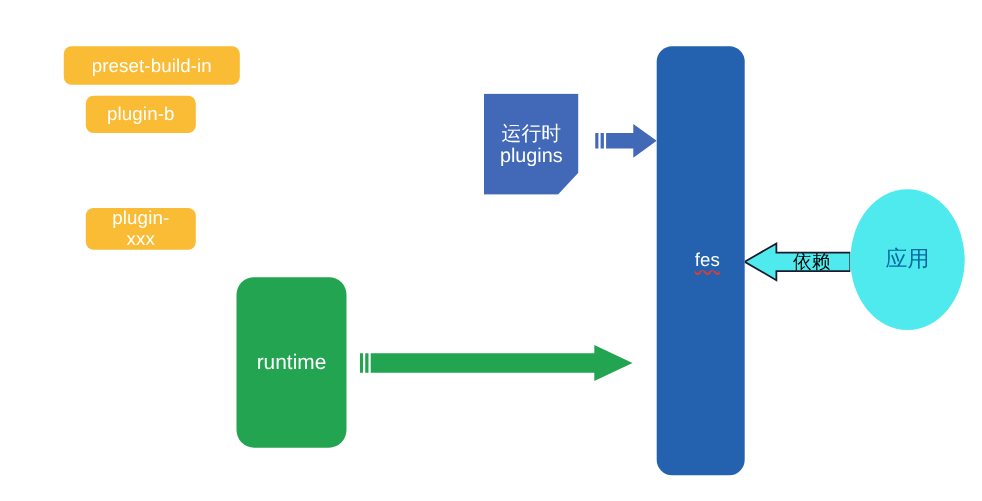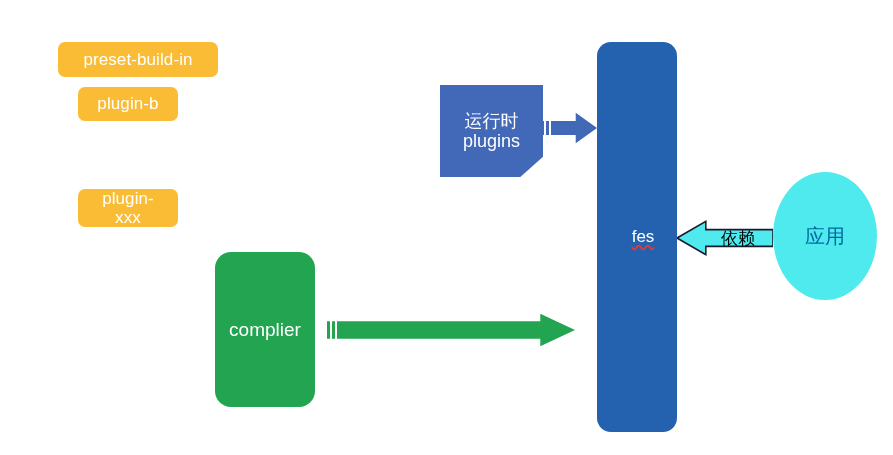--- a/index.html
+++ b/index.html
@@ -68,21 +68,21 @@
     padding-left: 12px;
   }
   .spell {
     text-decoration: underline wavy #e8392d;
     text-decoration-skip-ink: none;
     text-underline-offset: 2px;
   }
 
   
   #node-plugins {
-    left: 440px; top: 85px; width: 103px; height: 92px;
+    left: 440px; top: 85px; width: 86px; height: 92px;
     background: #4268B8;
     font-size: 18px;
     clip-path: polygon(0 0, 100% 0, 100% 78%, 78% 100%, 0 100%);
     align-items: center;
   }
 
   
   #node-app {
     left: 773px; top: 172px; width: 104px; height: 128px;
     background: #4FEAEE;
@@ -179,21 +179,21 @@
   </div>
 
 
   <div class="node pill" id="node-plugin-x">
     <span class="lbl">plugin-
 xxx</span>
   </div>
 
 
   <div class="node bigbox" id="node-runtime">
-    <span class="lbl">complier</span>
+    <span class="lbl">runtime</span>
   </div>
 
 
   <div class="node" id="node-plugins">
     <span class="lbl">运行时
 plugins</span>
   </div>
 
   <div class="arrow" id="arrow-plugins-fes">
     <div class="body"></div>

